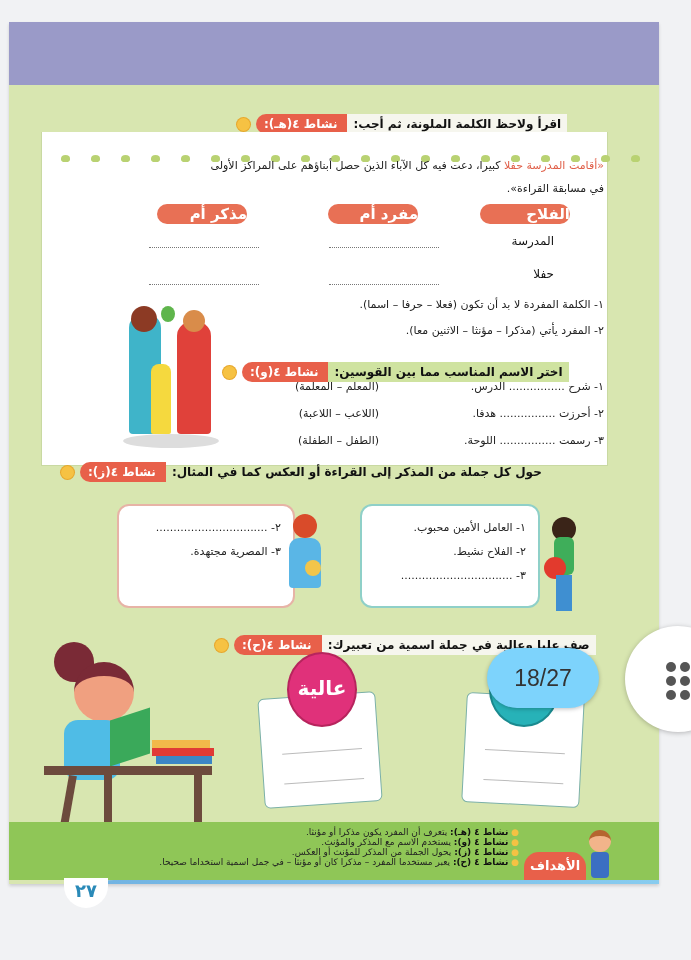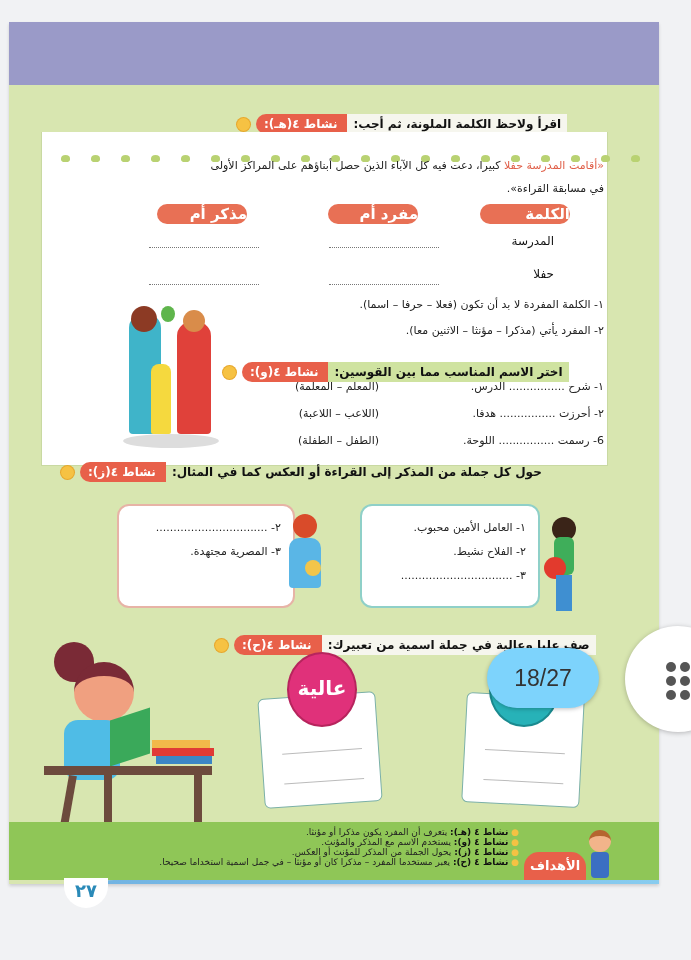--- a/index.html
+++ b/index.html
@@ -104,21 +104,21 @@
       <span></span>
       <span></span>
       <span></span>
   </div>
   <div class="rtl txt" style="position:absolute; left:40px; top:137px; width:555px;">
     <span style="color:#e0604a;">«أقامت المدرسة حفلا</span>
     <span>كبيرا، دعت فيه كل الآباء الذين حصل أبناؤهم على المراكز الأولى</span>
   </div>
   <div class="rtl txt" style="position:absolute; left:40px; top:160px; width:555px;">في مسابقة القراءة».</div>
 
-  <div class="pill" style="left:471px; top:182px; width:90px;">الكلمة</div>
+  <div class="pill" style="left:471px; top:182px; width:90px;">الفلاح</div>
   <div class="pill" style="left:319px; top:182px; width:90px;">مفرد أم جمع؟</div>
   <div class="pill" style="left:148px; top:182px; width:90px;">مذكر أم مؤنث؟</div>
 
   <div class="rtl" style="position:absolute; left:460px; top:212px; width:85px; font-size:12px; color:#111;">المدرسة</div>
   <div class="blank" style="left:320px; top:225px; width:110px;"></div>
   <div class="blank" style="left:140px; top:225px; width:110px;"></div>
   <div class="rtl" style="position:absolute; left:460px; top:245px; width:85px; font-size:12px; color:#111;">حفلا</div>
   <div class="blank" style="left:320px; top:262px; width:110px;"></div>
   <div class="blank" style="left:140px; top:262px; width:110px;"></div>
 
@@ -137,21 +137,21 @@
 
   <div class="act-head" style="left:218px; top:332px;">
     <span class="star"></span>
     <span class="act-badge">نشاط ٤(و):</span>
     <span class="act-title" style="background:#cfe3a0;">اختر الاسم المناسب مما بين القوسين:</span>
   </div>
   <div class="rtl txt" style="position:absolute; left:370px; top:358px; width:225px;">١- شرح ................ الدرس.</div>
   <div class="rtl txt" style="position:absolute; left:230px; top:358px; width:140px;">(المعلم – المعلمة)</div>
   <div class="rtl txt" style="position:absolute; left:370px; top:385px; width:225px;">٢- أحرزت ................ هدفا.</div>
   <div class="rtl txt" style="position:absolute; left:230px; top:385px; width:140px;">(اللاعب – اللاعبة)</div>
-  <div class="rtl txt" style="position:absolute; left:370px; top:412px; width:225px;">6- رسمت ................ اللوحة.</div>
+  <div class="rtl txt" style="position:absolute; left:370px; top:412px; width:225px;">٣- رسمت ................ اللوحة.</div>
   <div class="rtl txt" style="position:absolute; left:230px; top:412px; width:140px;">(الطفل – الطفلة)</div>
 
   <div class="act-head" style="left:56px; top:432px;">
     <span class="star"></span>
     <span class="act-badge">نشاط ٤(ز):</span>
     <span class="act-title" style="background:transparent;">حول كل جملة من المذكر إلى القراءة أو العكس كما في المثال:</span>
   </div>
 
   <div class="box" style="left:351px; top:482px; width:180px; height:104px; border:2px solid #8fd0c8;">
     <div class="rtl txt" style="padding:10px 12px 0 8px; line-height:24px;">

